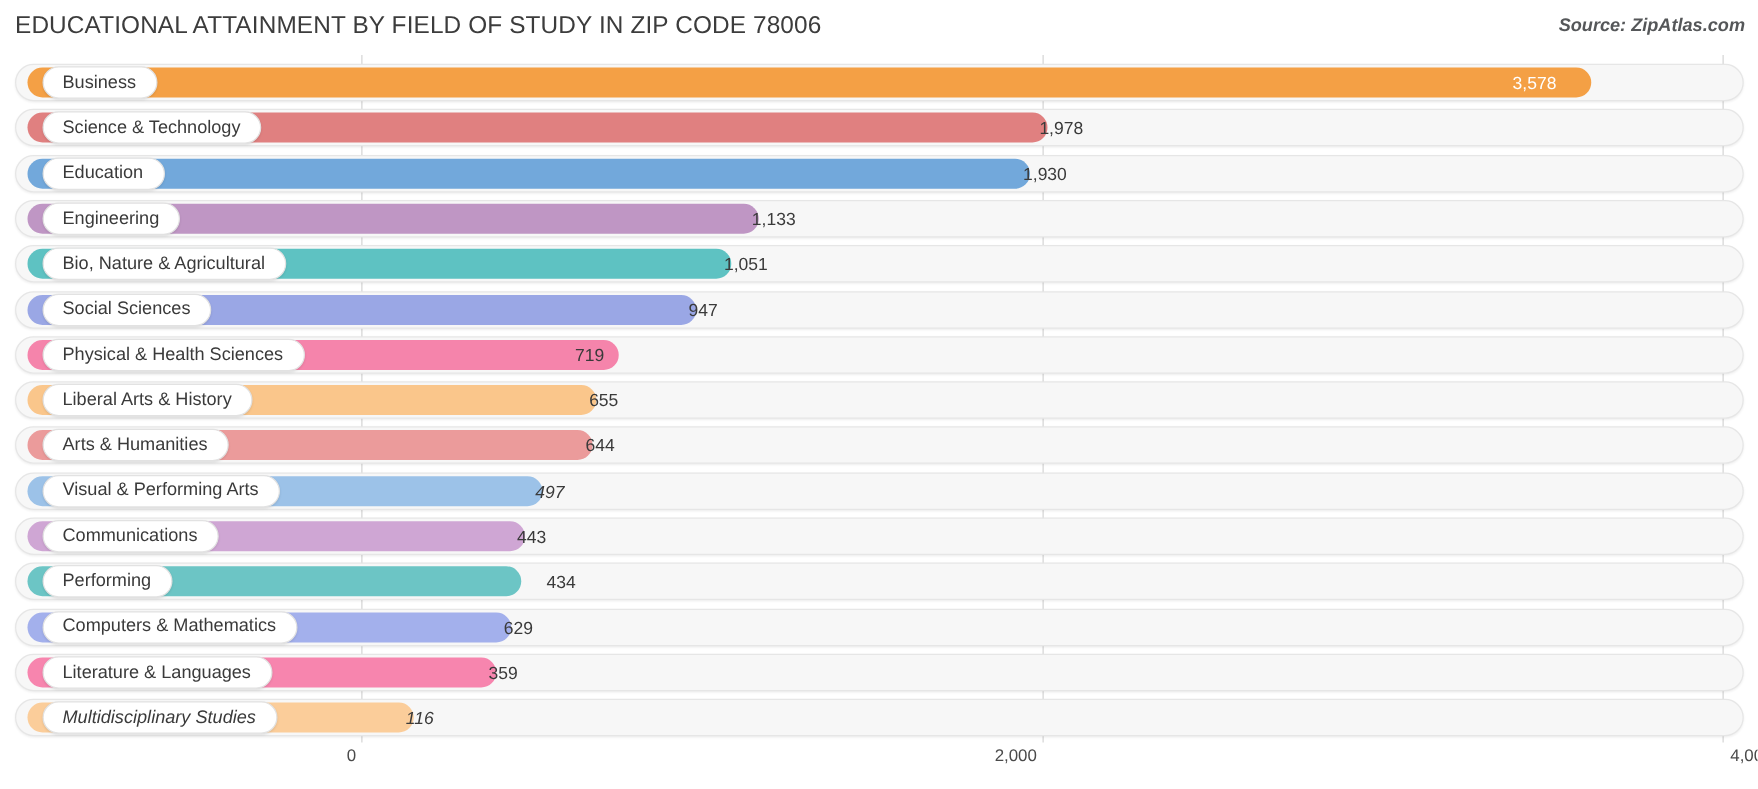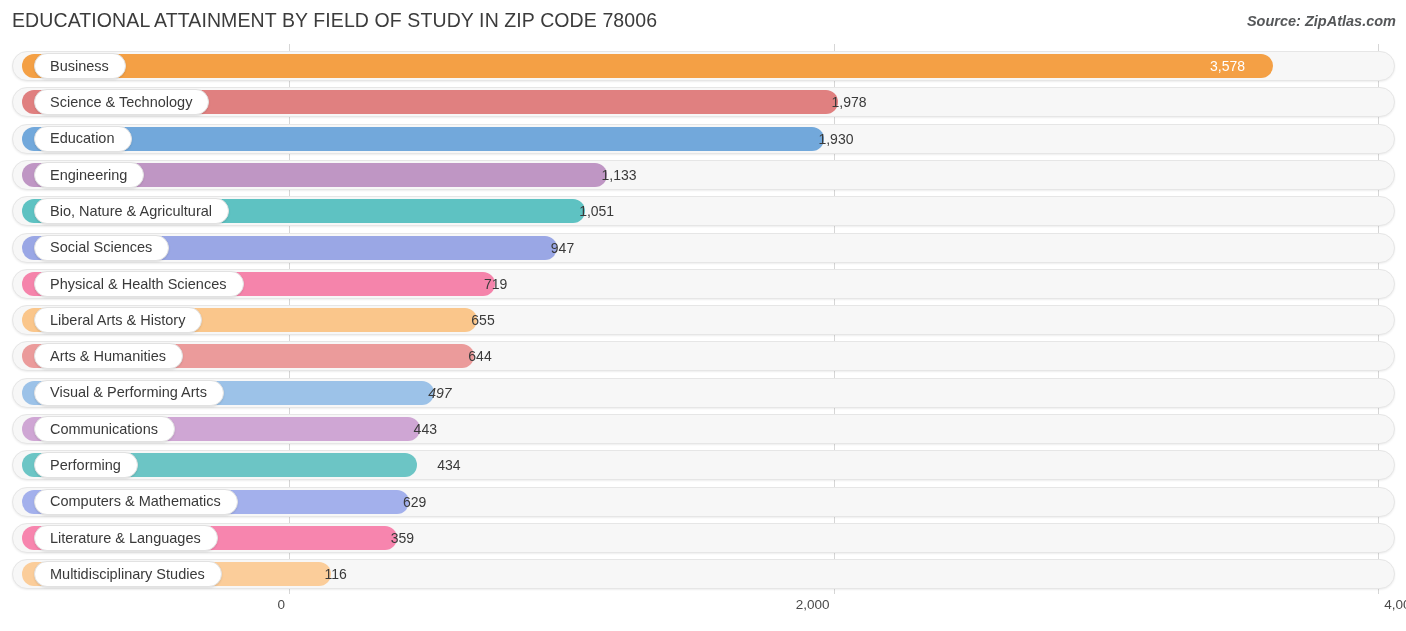--- a/index.html
+++ b/index.html
@@ -195,21 +195,21 @@
             <span class="pill-label">Social Sciences</span>
           </div>
           <div class="value" style="left: 538.821px;">947</div>
         </div>
         <div class="row" style="top: 224.8px;">
           <div class="track"></div>
           <div class="bar" style="width: 472.748px; background: rgb(245, 132, 171);"></div>
           <div class="pill">
             <span class="pill-label">Physical &amp; Health Sciences</span>
           </div>
-          <div class="value" style="left: 472px; text-align: right;">719</div>
+          <div class="value" style="left: 448px; text-align: right;">719</div>
         </div>
         <div class="row" style="top: 261.1px;">
           <div class="track"></div>
           <div class="bar" style="width: 455.324px; background: rgb(250, 198, 139);"></div>
           <div class="pill">
             <span class="pill-label">Liberal Arts &amp; History</span>
           </div>
           <div class="value" style="left: 459.324px;">655</div>
         </div>
         <div class="row" style="top: 297.4px;">
@@ -253,21 +253,21 @@
           <div class="value" style="left: 390.989px;">629</div>
         </div>
         <div class="row" style="top: 478.9px;">
           <div class="track"></div>
           <div class="bar" style="width: 374.738px; background: rgb(247, 133, 174);"></div>
           <div class="pill">
             <span class="pill-label">Literature &amp; Languages</span>
           </div>
           <div class="value" style="left: 378.738px;">359</div>
         </div>
-        <div class="row" style="top: 515.2px;">
+        <div class="row" style="top: 515.2px; font-style: italic;">
           <div class="track"></div>
           <div class="bar" style="width: 308.581px; background: rgb(251, 205, 154);"></div>
           <div class="pill">
             <span class="pill-label">Multidisciplinary Studies</span>
           </div>
           <div class="value" style="left: 312.581px;">116</div>
         </div>
       </div>
   </div>
 

